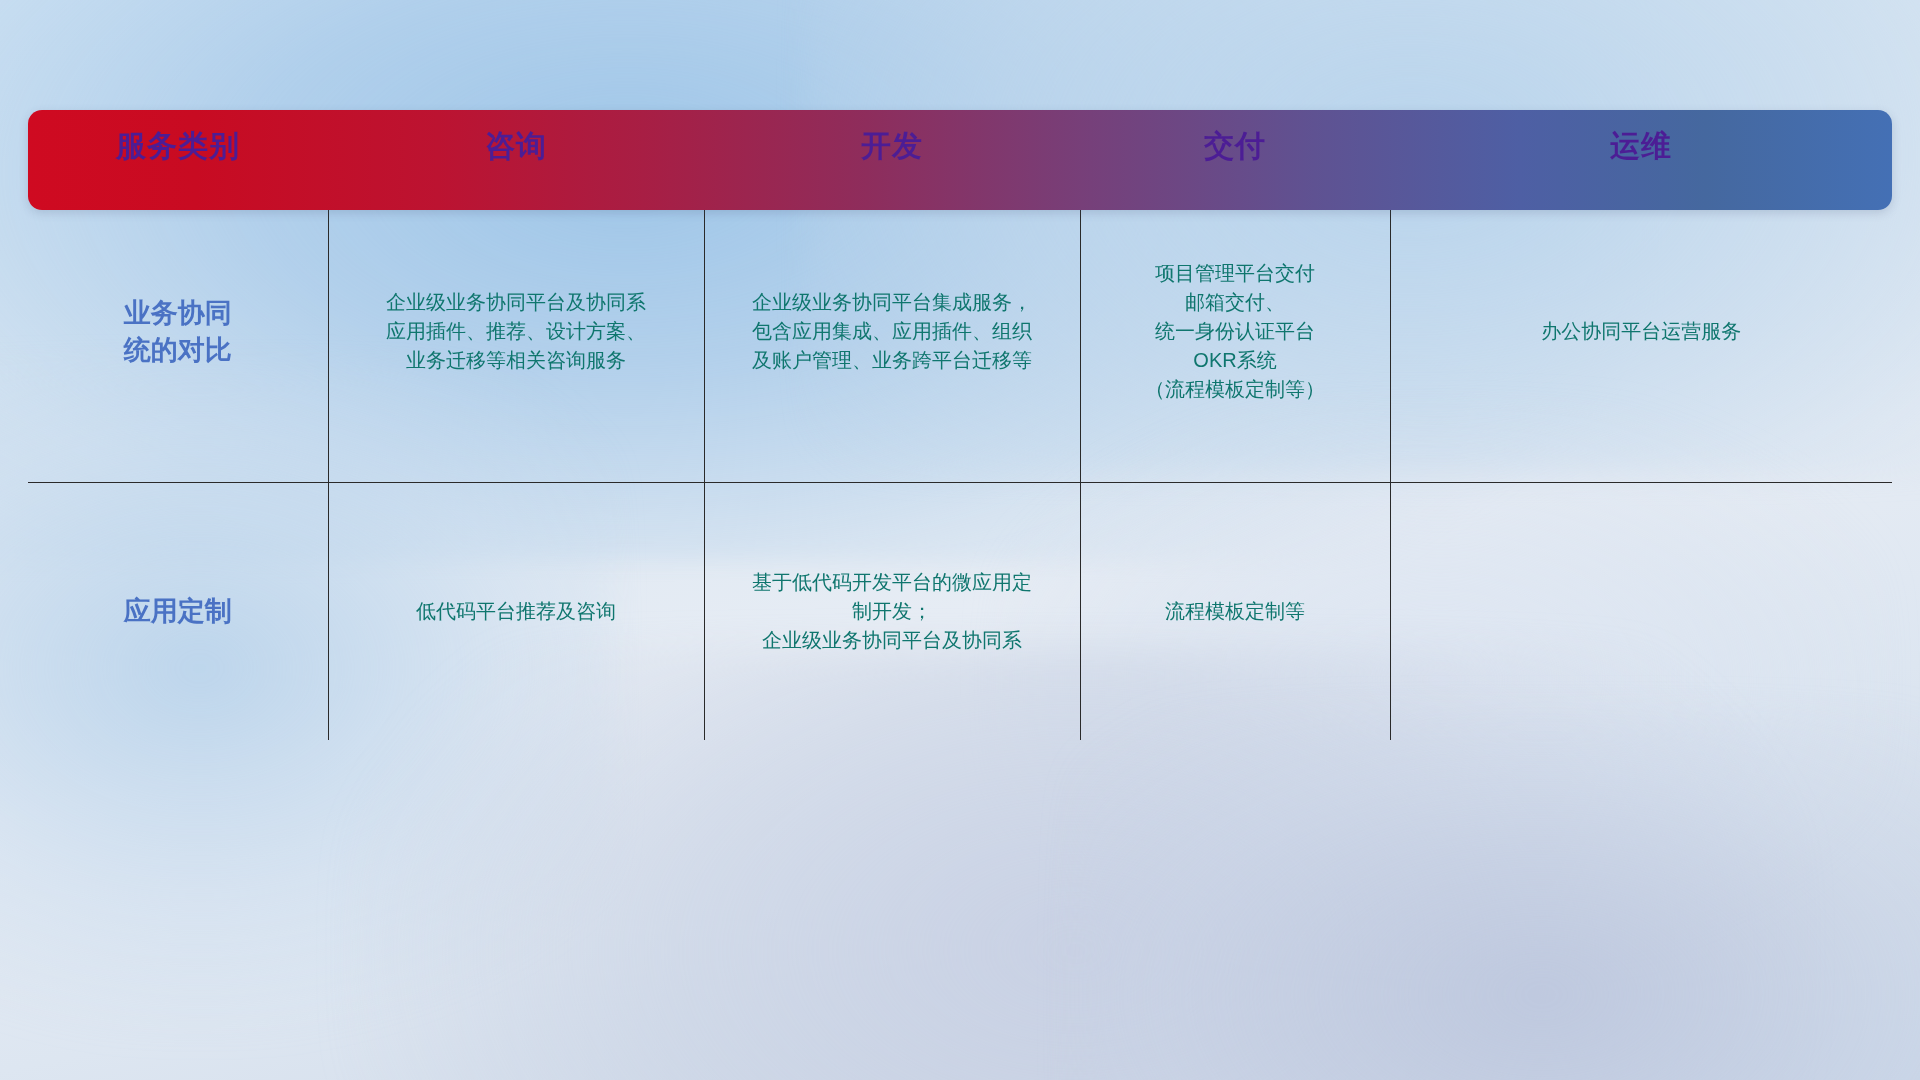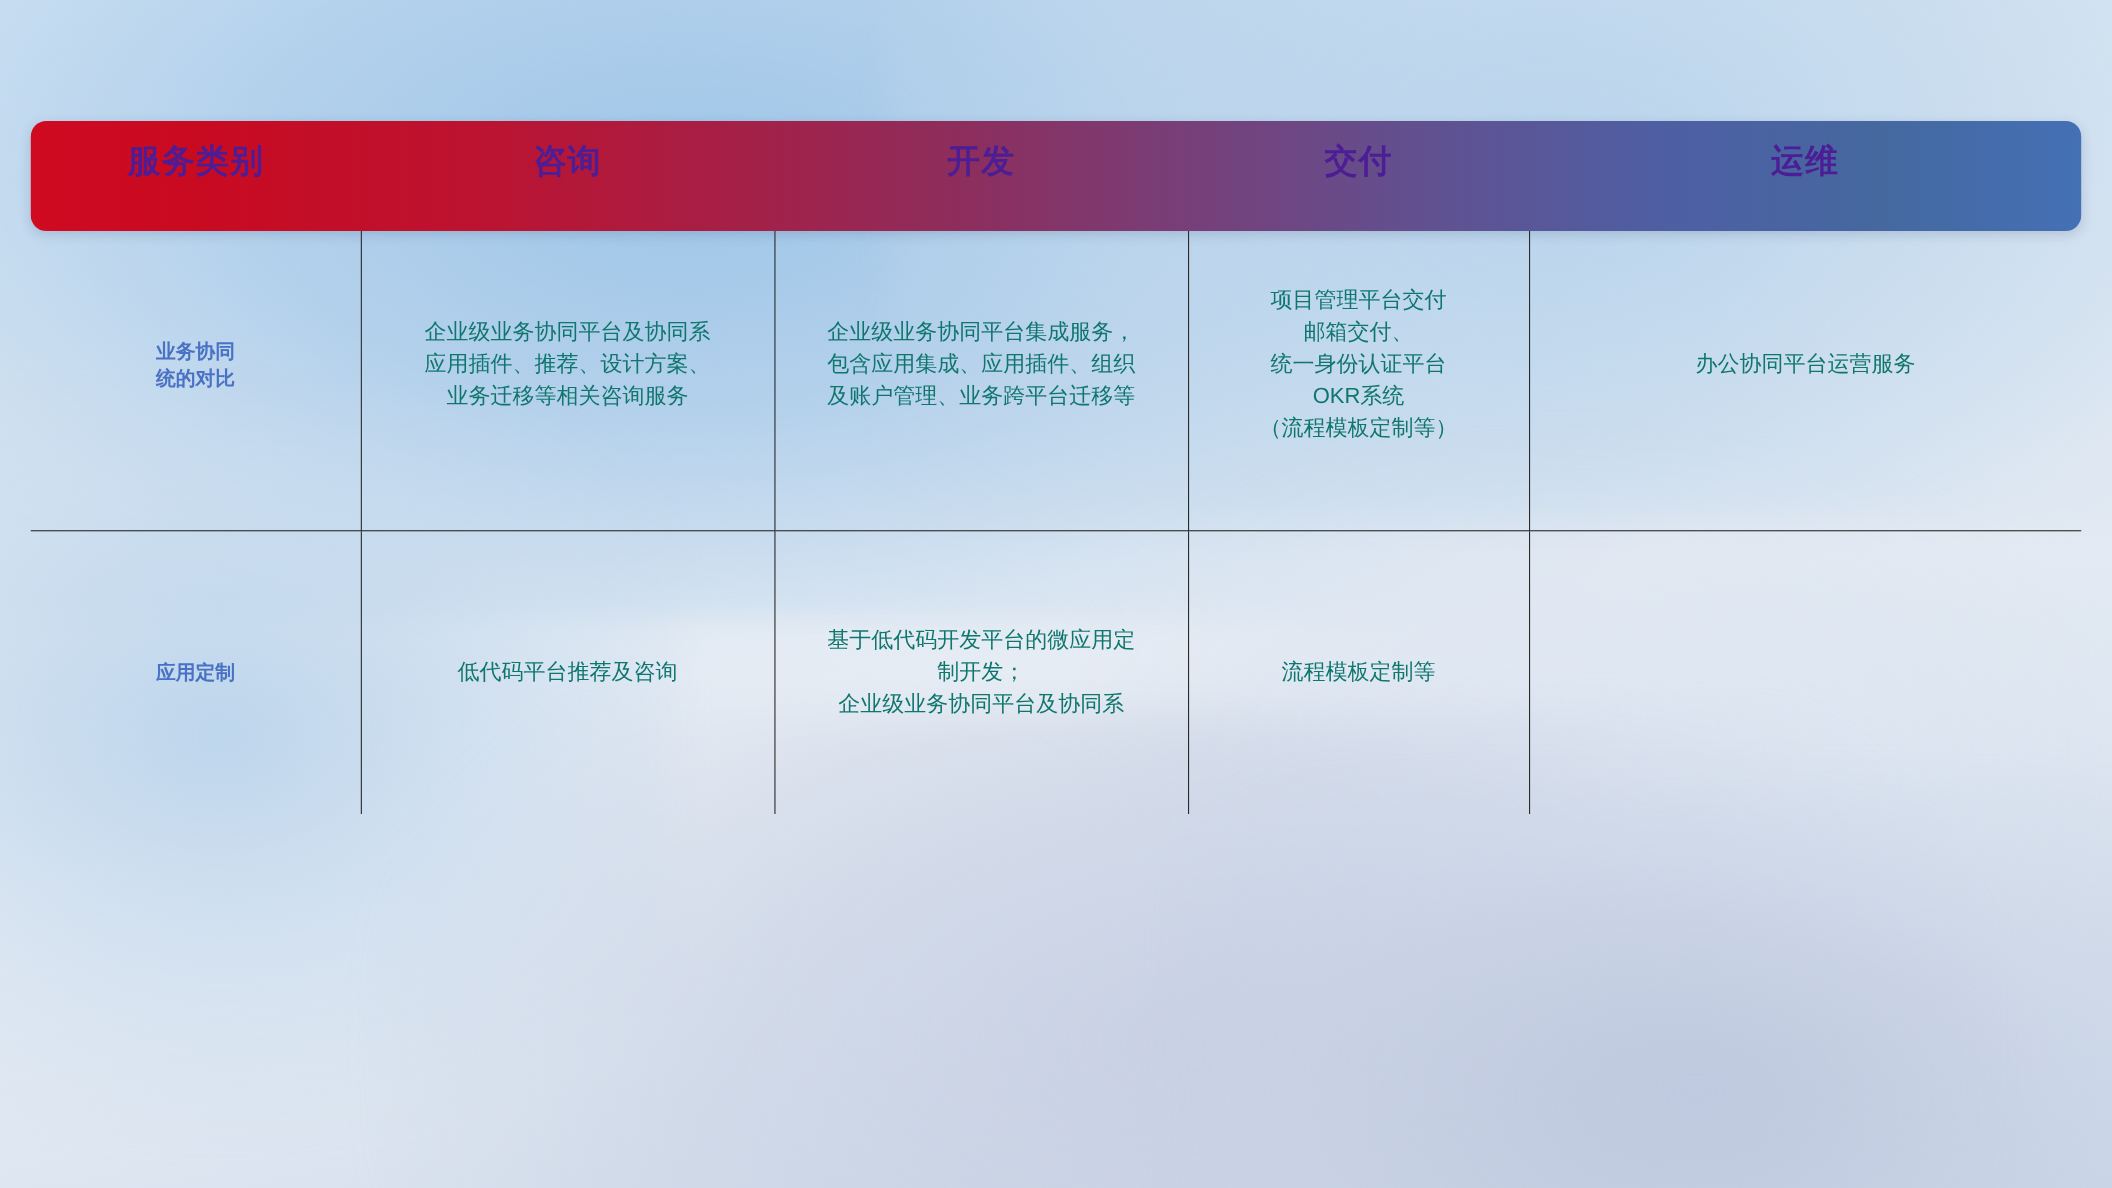--- a/index.html
+++ b/index.html
@@ -82,21 +82,21 @@
     text-align:center;
     color:#0f766e;
     font-size:20px;
     line-height:1.45;
     padding:10px 14px;
     background:transparent;
   }
   tbody td.cat{
     color:#4a72c4;
     font-weight:bold;
-    font-size:18px;
+    font-size:27px;
     line-height:1.38;
     border-left:none;
   }
   tbody td.last{border-right:none;}
   tbody tr:first-child td{border-top:none;}
   tbody tr:last-child td{border-bottom:none;}
   .cell-line{display:block;}
 </style>
 </head>
 <body>

